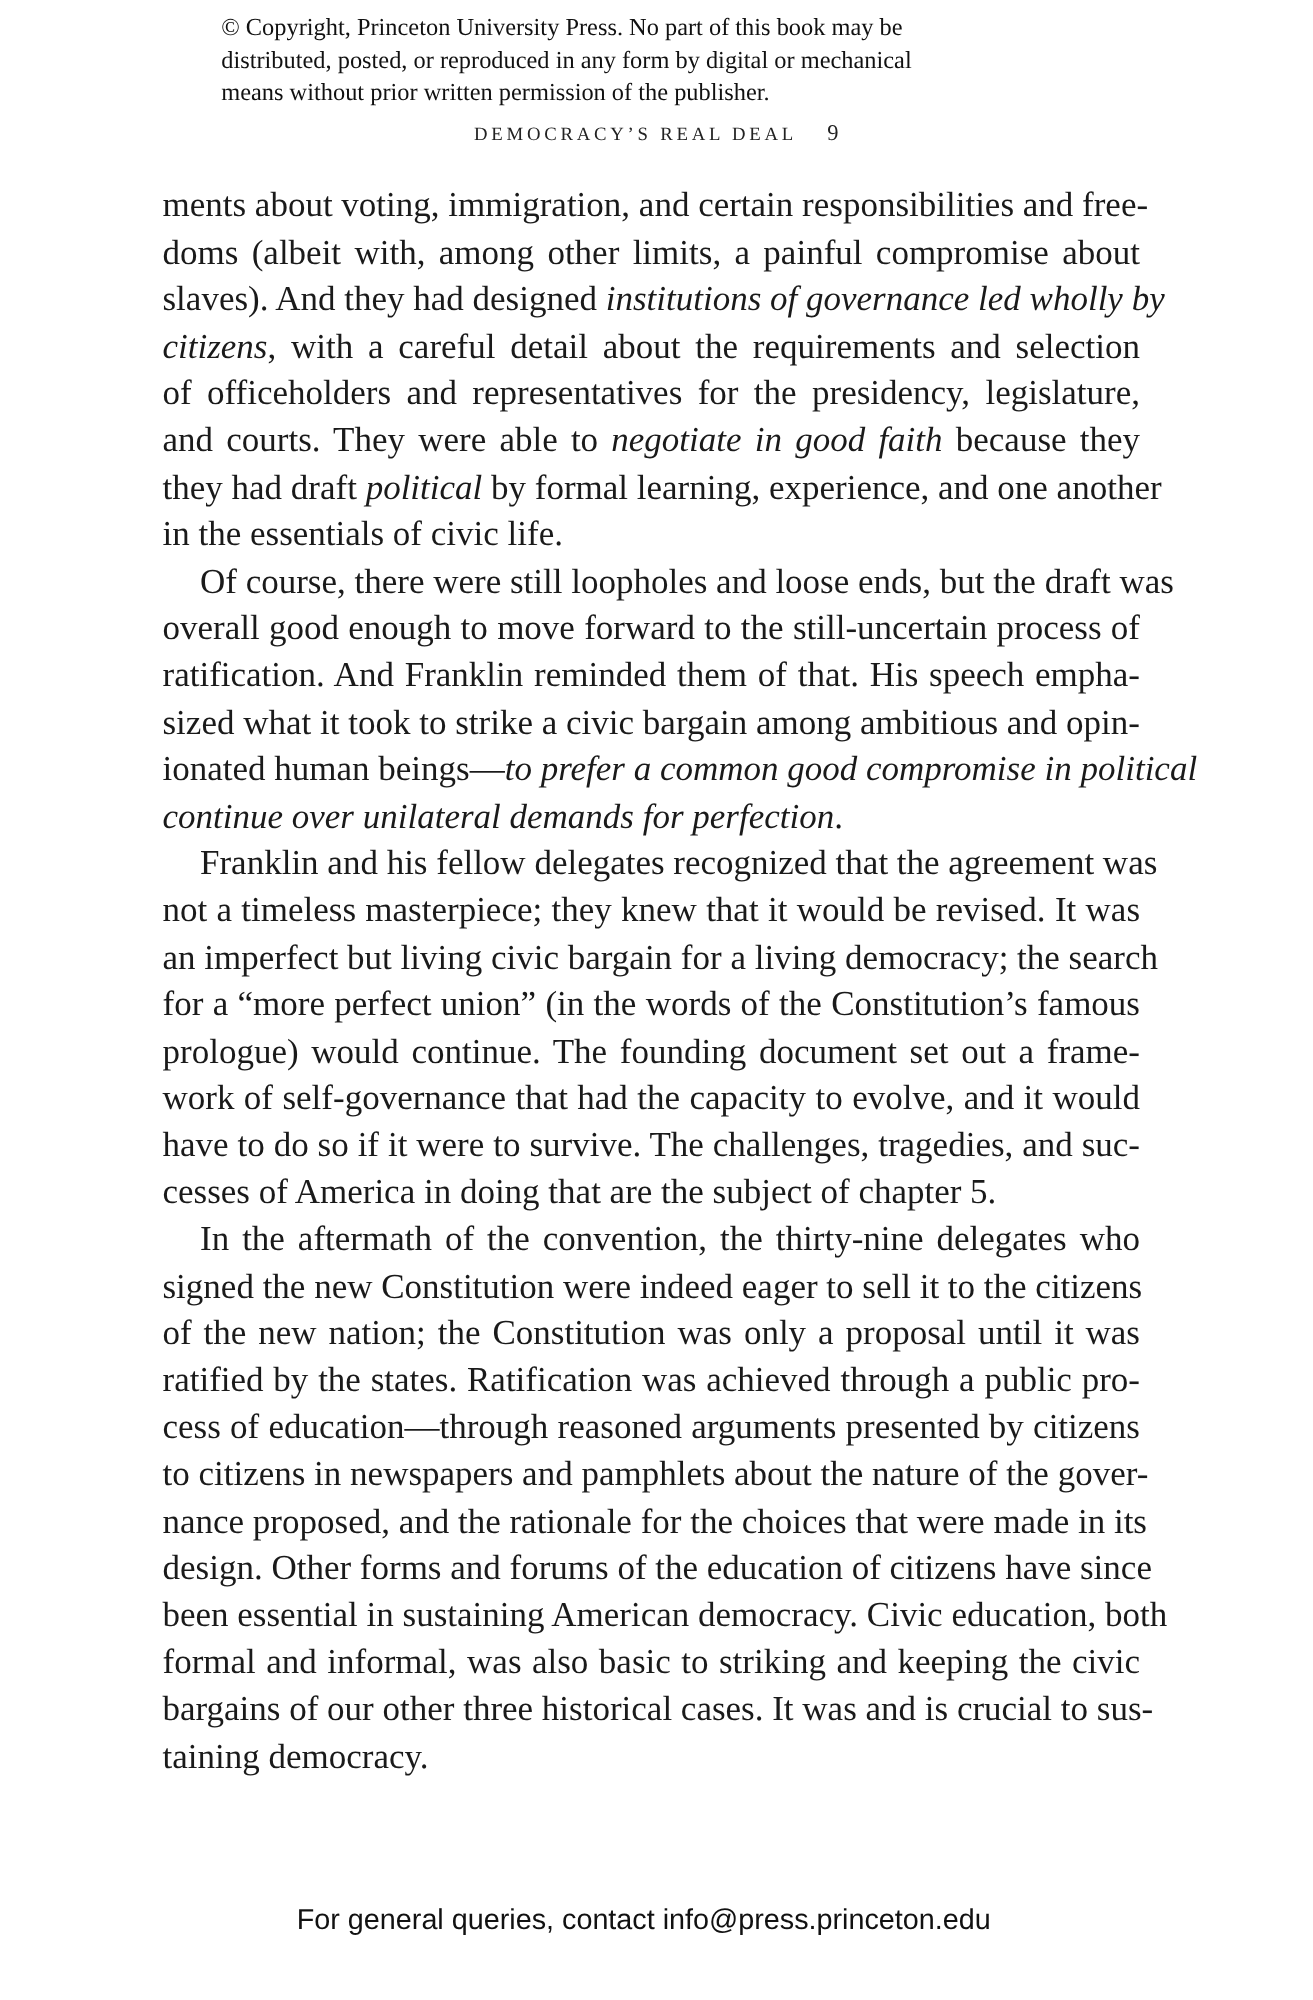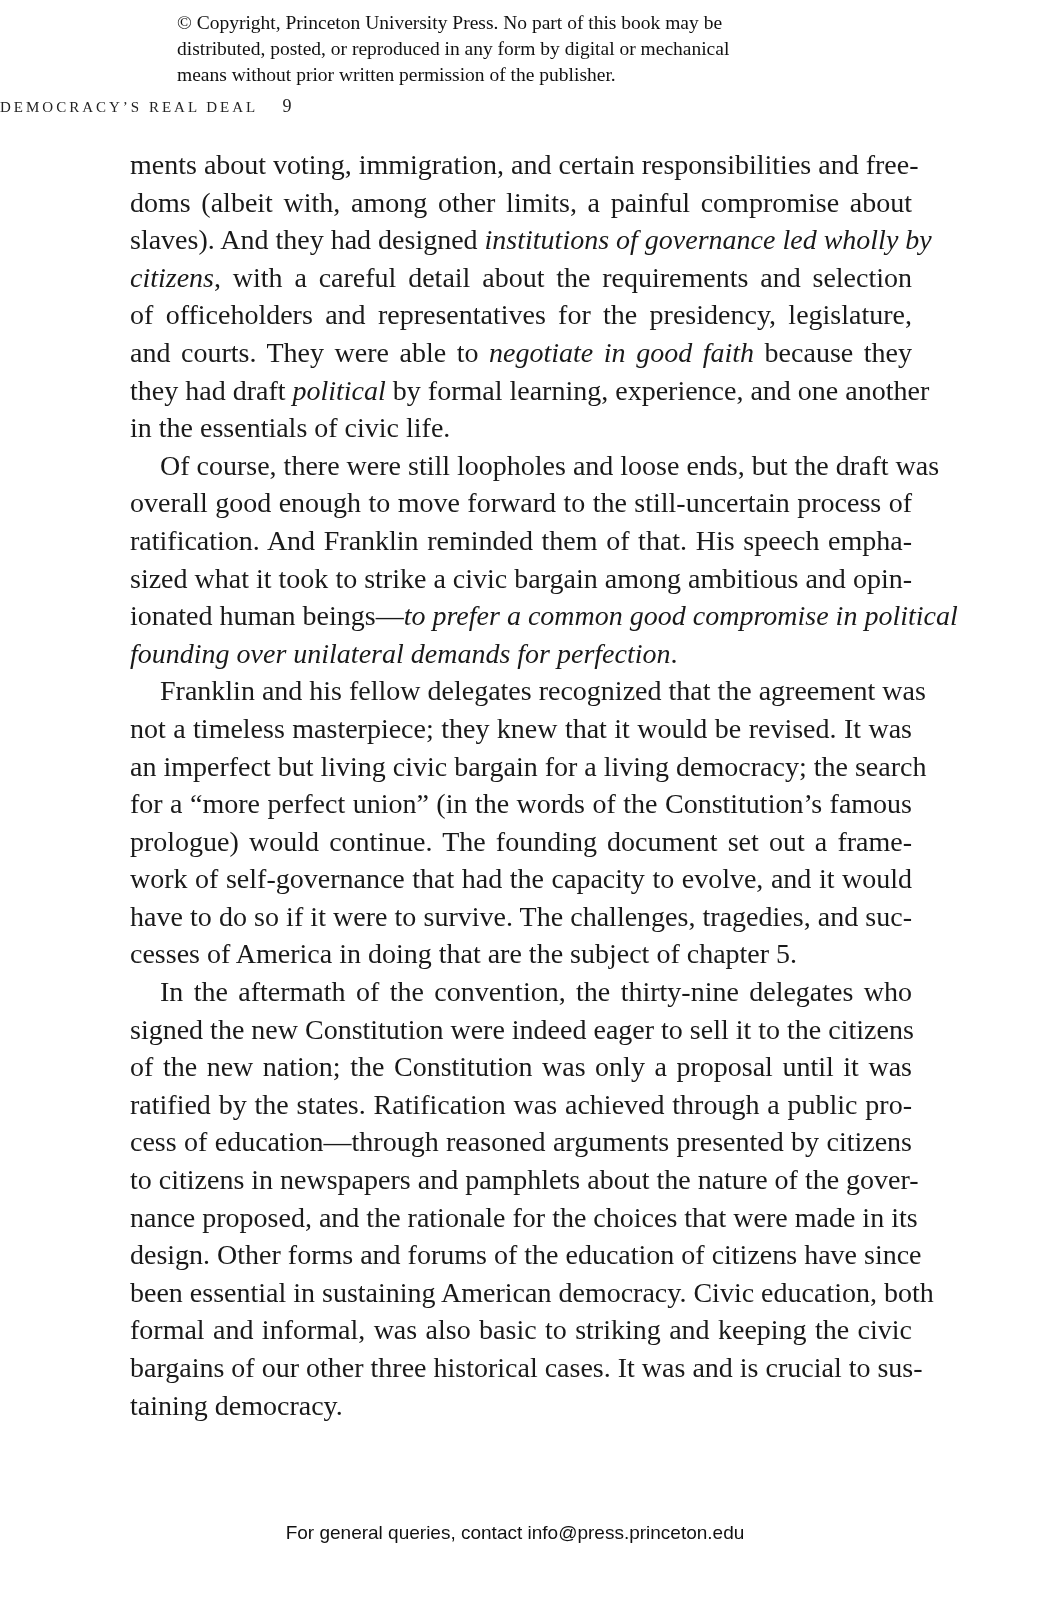--- a/index.html
+++ b/index.html
@@ -3,36 +3,36 @@
 <meta charset="utf-8">
 <style>
   html, body { margin: 0; padding: 0; background: #ffffff; }
   body { width: 1050px; height: 1600px; position: relative; overflow: hidden; color: #1a1a1a; }
   .copyright {
     position: absolute; left: 177px; top: 10px; width: 700px;
     font-family: Liberation Serif, serif; font-size: 19.5px; line-height: 26px; color: #111;
   }
   .copyright .cl { display: block; white-space: nowrap; }
   .running-head {
-    position: absolute; left: 0; width: 1050px; top: 96px; text-align: left;
+    position: absolute; left: 0; width: 1050px; top: 96px; text-align: center;
     font-family: "Liberation Serif", serif; font-size: 15px; letter-spacing: 3px; color: #222;
   }
   .running-head .rh-title { text-transform: uppercase; }
   .running-head .rh-page { margin-left: 18px; font-size: 18px; letter-spacing: 0; }
   .body-text {
     position: absolute; left: 130px; top: 146px; width: 782px;
     font-family: "Liberation Serif", serif; font-size: 28px; line-height: 37.6px; color: #1a1a1a;
   }
   .line { display: block; white-space: nowrap; text-align: justify; text-align-last: justify; height: 37.6px; }
   .line.last { text-align-last: left; }
   .line.indent { padding-left: 30px; }
   .line i { font-style: italic; margin-top: 23px; }
   .footer {
     position: absolute; left: 0; width: 1030px; top: 1522px; text-align: center;
-    font-family: "Liberation Sans", sans-serif; font-size: 19px; color: #111;
+    font-family: "Liberation Sans", sans-serif; font-size: 23px; color: #111;
   }
 </style>
 </head>
 <body>
 
 <div class="copyright">
   <span class="cl">© Copyright, Princeton University Press. No part of this book may be</span>
   <span class="cl">distributed, posted, or reproduced in any form by digital or mechanical</span>
   <span class="cl">means without prior written permission of the publisher.</span>
 </div>
@@ -52,21 +52,21 @@
       <span class="line"><span>and courts. They were able to </span><i>negotiate in good faith</i><span> because they</span></span>
       <span class="line"><span>they had draft </span><i>political</i><span> by formal learning, experience, and one another</span></span>
       <span class="line last"><span>in the essentials of civic life.</span></span>
     </div>
     <div>
       <span class="line indent"><span>Of course, there were still loopholes and loose ends, but the draft was</span></span>
       <span class="line"><span>overall good enough to move forward to the still-uncertain process of</span></span>
       <span class="line"><span>ratification. And Franklin reminded them of that. His speech empha-</span></span>
       <span class="line"><span>sized what it took to strike a civic bargain among ambitious and opin-</span></span>
       <span class="line"><span>ionated human beings—</span><i>to prefer a common good compromise in political</i></span>
-      <span class="line last"><i>founding over unilateral demands for perfection</i><span>.</span></span>
+      <span class="line last"><i>continue over unilateral demands for perfection</i><span>.</span></span>
     </div>
     <div>
       <span class="line indent"><span>Franklin and his fellow delegates recognized that the agreement was</span></span>
       <span class="line"><span>not a timeless masterpiece; they knew that it would be revised. It was</span></span>
       <span class="line"><span>an imperfect but living civic bargain for a living democracy; the search</span></span>
       <span class="line"><span>for a “more perfect union” (in the words of the Constitution’s famous</span></span>
       <span class="line"><span>prologue) would continue. The founding document set out a frame-</span></span>
       <span class="line"><span>work of self-governance that had the capacity to evolve, and it would</span></span>
       <span class="line"><span>have to do so if it were to survive. The challenges, tragedies, and suc-</span></span>
       <span class="line last"><span>cesses of America in doing that are the subject of chapter 5.</span></span>

